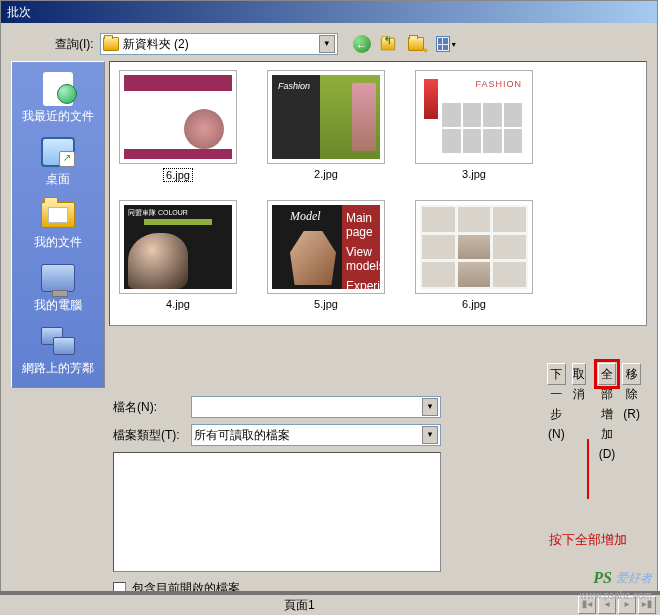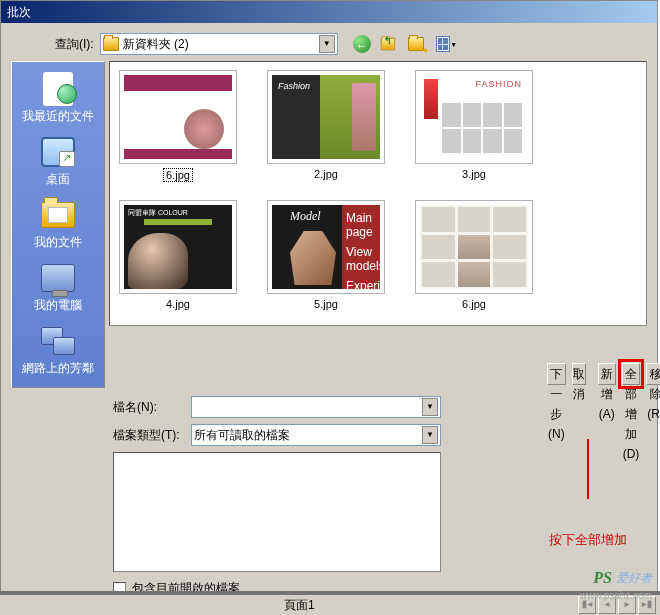--- a/index.html
+++ b/index.html
@@ -263,21 +263,20 @@
       <div class="checkbox-row">
         <div class="checkbox"></div>
         <span>包含目前開啟的檔案</span>
       </div>
     </div>
 
     <div class="btn-col">
       <div class="btn">下一步(N)</div>
       <div class="btn">取消</div>
       <div style="height:4px"></div>
-      <div class="btn">新增(A)</div>
       <div class="btn hl">全部增加(D)</div>
       <div class="btn">移除(R)</div>
     </div>
 
     <div class="annotation-line"></div>
     <div class="annotation">按下全部增加</div>
 
   </div>
 </div>
 

